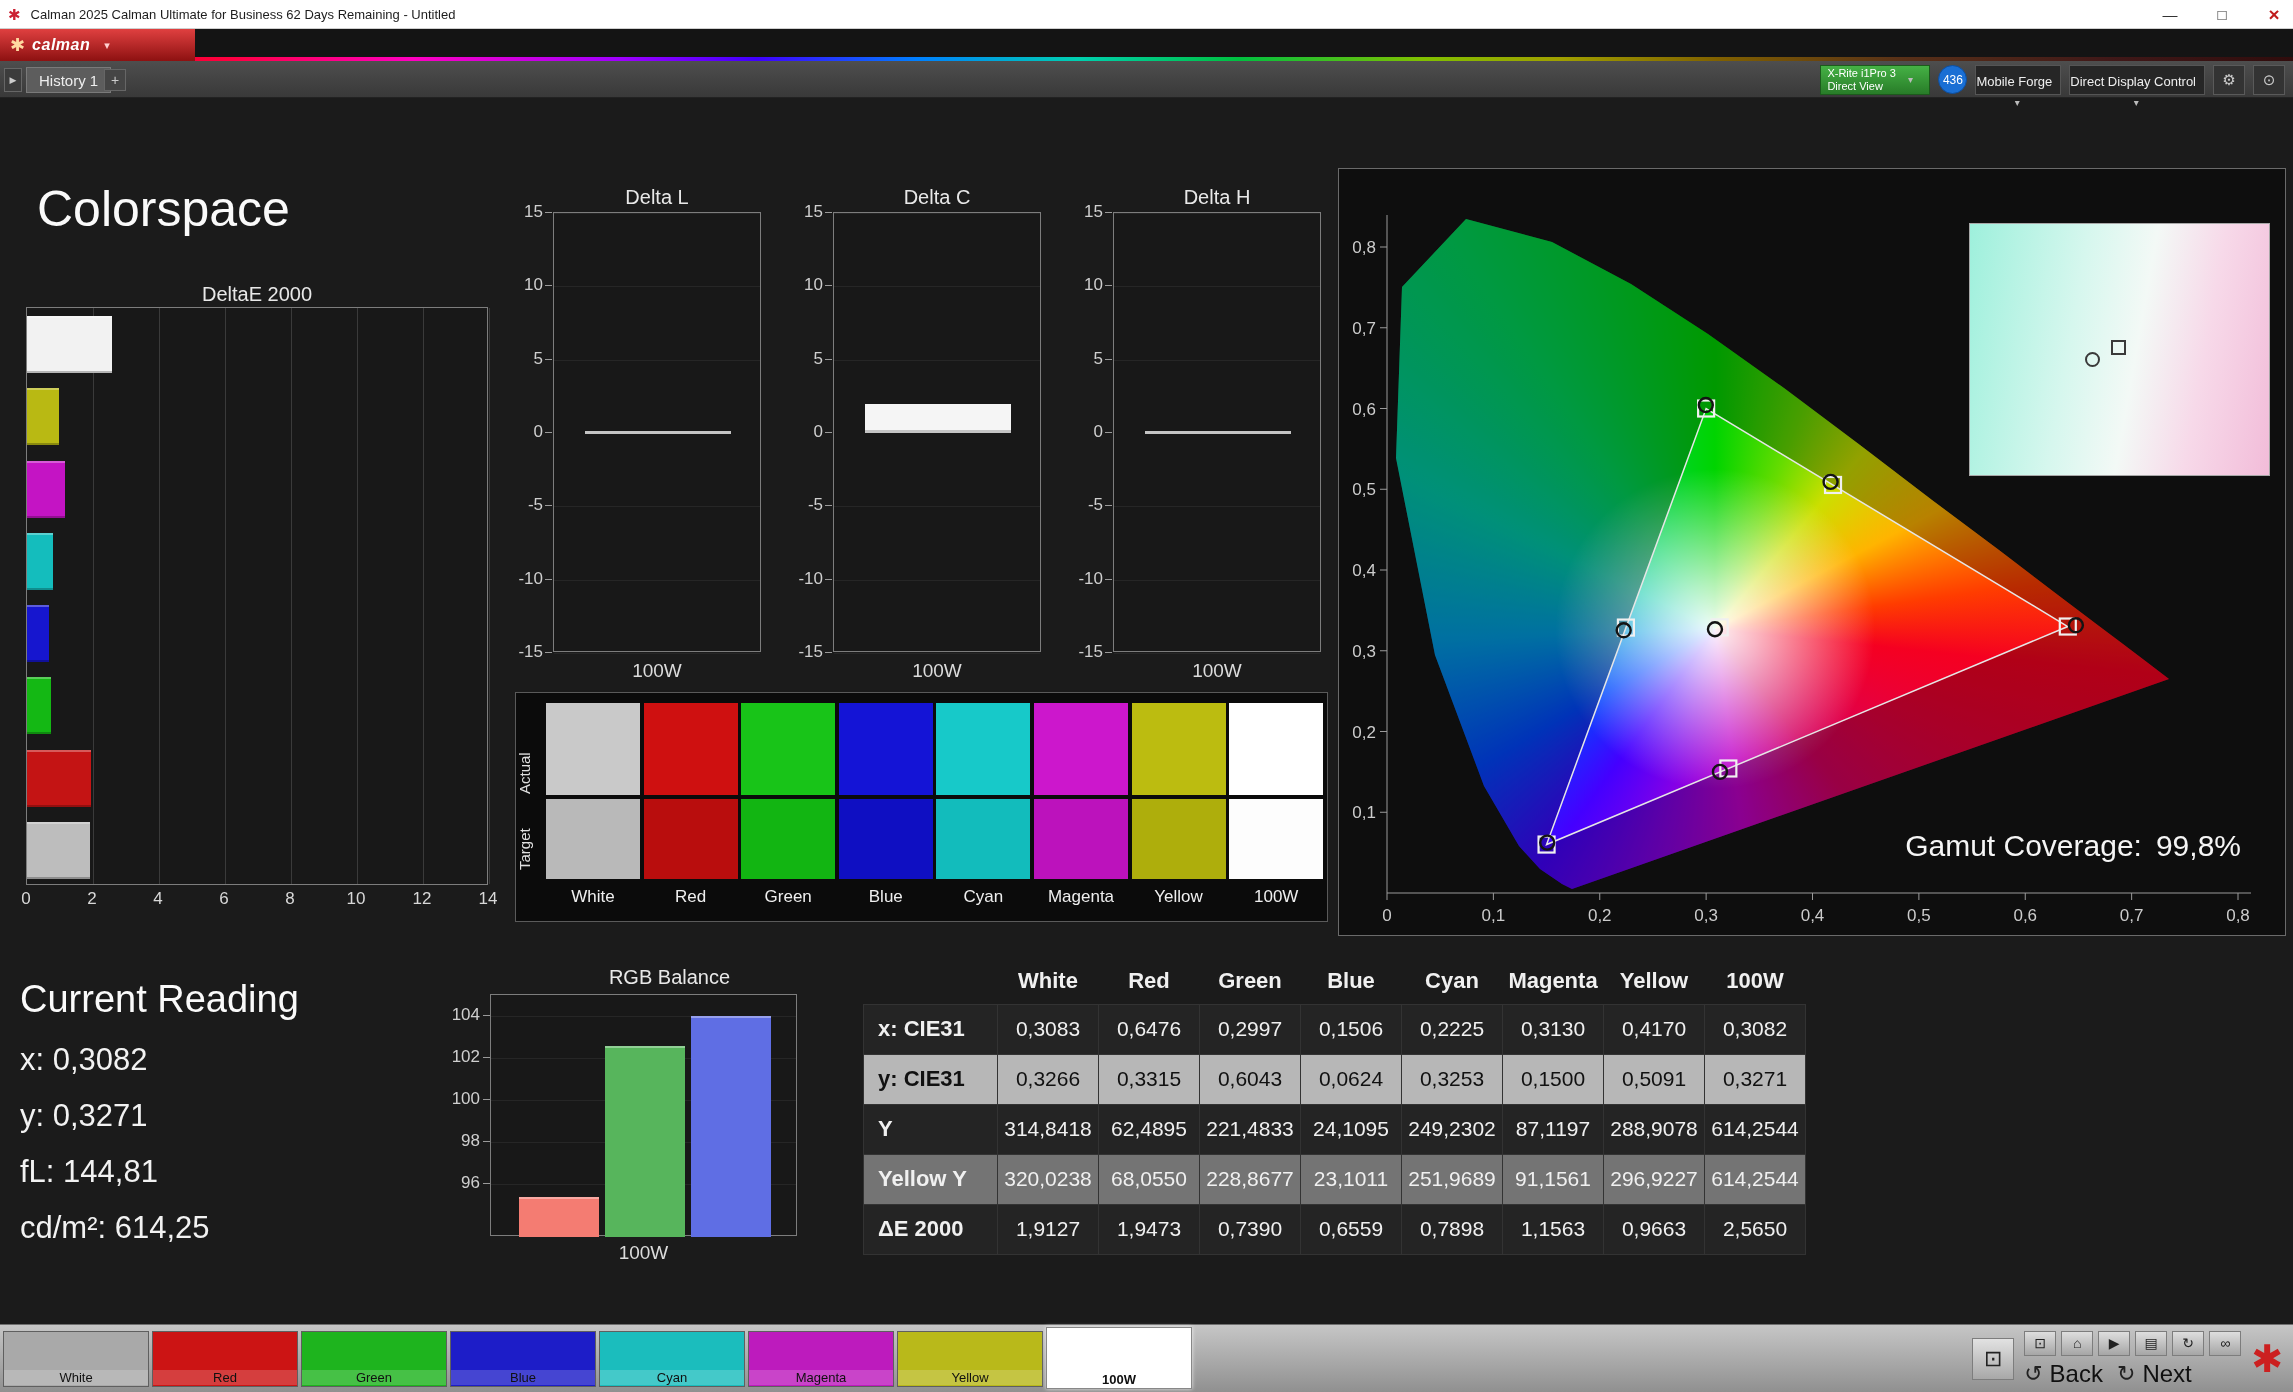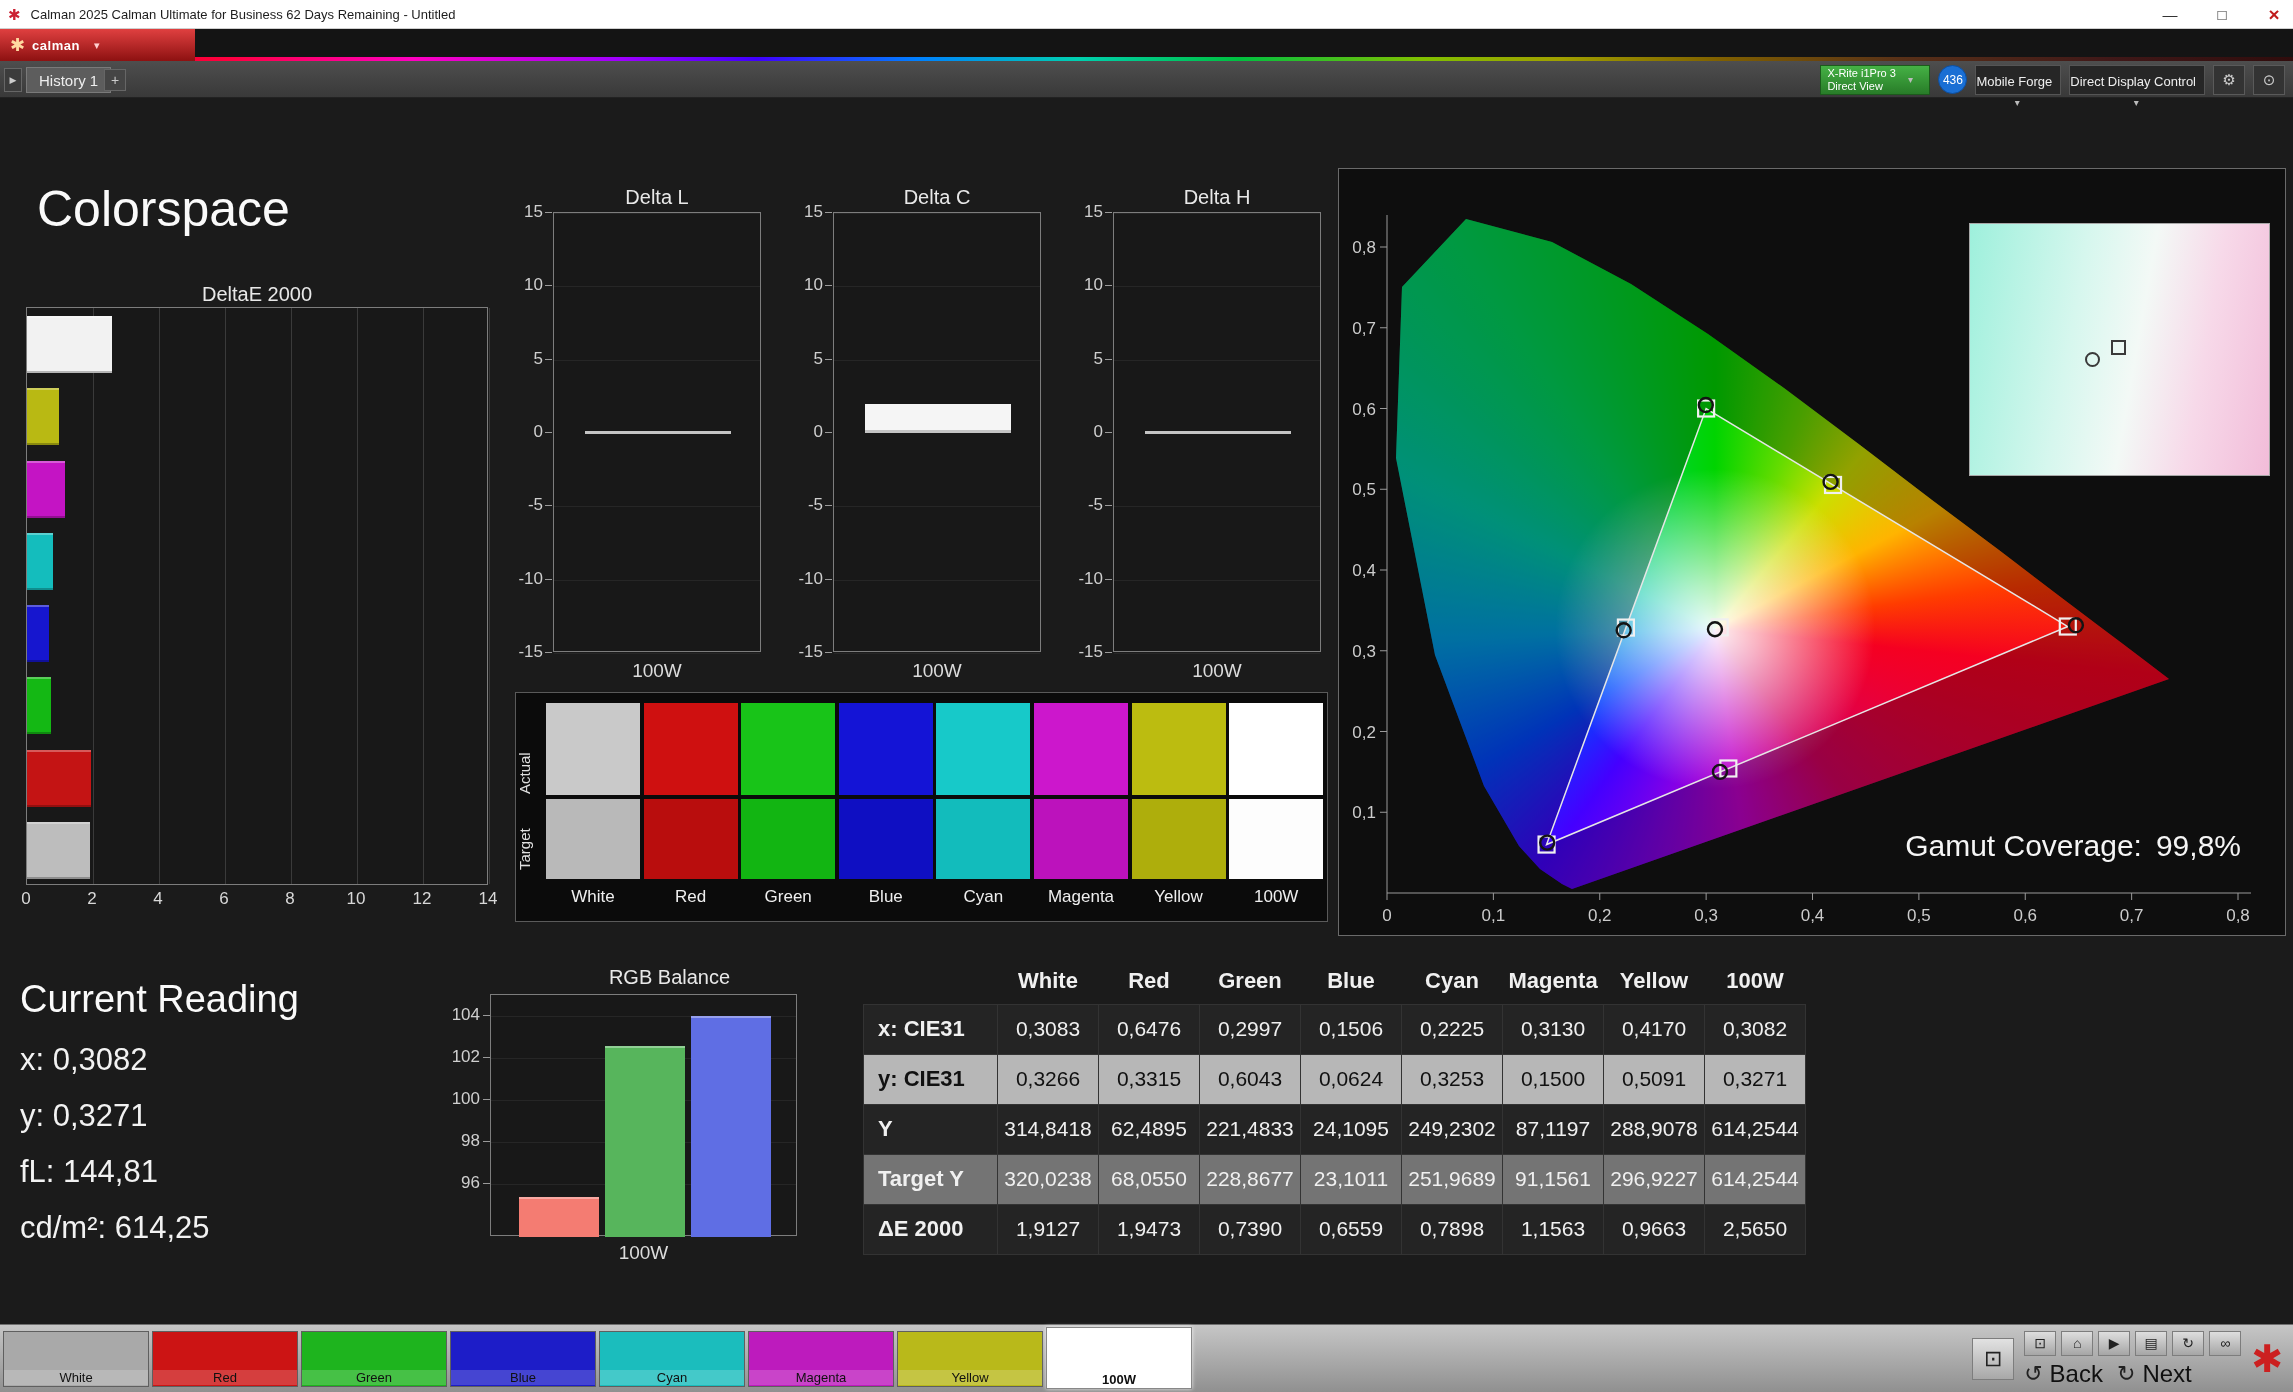--- a/index.html
+++ b/index.html
@@ -13,21 +13,21 @@
   .wincontrols{position:absolute;right:6px;top:0;height:29px;display:flex;align-items:center;gap:26px;}
   .winbtn{font-size:15px;color:#333;width:26px;text-align:center;cursor:default;}
   .winbtn.close{color:#c01d1d;font-size:19px;font-weight:bold;}
 
   
   .logobar{position:absolute;left:0;top:29px;width:2293px;height:32px;background:#141414;}
   .rainbow{position:absolute;left:0;bottom:0;width:100%;height:4px;
     background:linear-gradient(90deg,#e80000 0%,#ff0040 10%,#ff00c0 18%,#a000ff 27%,#4000ff 33%,#0080ff 40%,#00d0b0 47%,#00c040 54%,#80c000 62%,#a0a000 68%,#806000 75%,#583018 83%,#401818 92%,#300c0c 100%);}
   .logobox{position:absolute;left:0;top:0;width:195px;height:32px;background:linear-gradient(180deg,#e04040,#8d1111);display:flex;align-items:center;padding:0 10px;z-index:2;}
   .logobox .flower{color:#ffd9a0;font-size:18px;margin-right:7px;}
-  .logobox .brandname{color:#fff;font-size:13px;font-weight:bold;letter-spacing:.5px;}
+  .logobox .brandname{color:#fff;font-size:16px;font-weight:bold;letter-spacing:.5px;font-style:italic;}
   .logobox .brandcaret{color:#ffd0d0;font-size:11px;margin-left:14px;}
 
   
   .tabbar{position:absolute;left:0;top:61px;width:2293px;height:37px;background:linear-gradient(180deg,#4e4e4e,#393939);border-bottom:1px solid #222;}
   .histnav{position:absolute;left:4px;top:7px;width:18px;height:24px;background:#3c3c3c;border:1px solid #666;color:#ccc;font-size:9px;display:flex;align-items:center;justify-content:center;}
   .histtab{position:absolute;left:26px;top:6px;height:26px;padding:12px 12px;background:#5d5d5d;border:1px solid #7a7a7a;color:#eee;font-size:15px;display:flex;align-items:center;}
   .addtab{position:absolute;left:104px;top:8px;width:22px;height:22px;background:#454545;border:1px solid #666;color:#ccc;font-size:14px;display:flex;align-items:center;justify-content:center;}
   .tabbar-right{position:absolute;right:8px;top:3px;height:31px;display:flex;align-items:center;gap:8px;}
   .meterbtn{height:30px;min-width:110px;background:linear-gradient(180deg,#45b145,#287c28);border:1px solid #1c5a1c;color:#fff;font-size:11px;line-height:13px;display:flex;align-items:center;padding:0 6px;gap:6px;}
   .badge{width:29px;height:29px;border-radius:50%;background:#1a6fd4;color:#fff;font-size:12px;display:flex;align-items:center;justify-content:center;border:1px solid #0d4e9e;}
@@ -466,21 +466,21 @@
           <td>314,8418</td>
           <td>62,4895</td>
           <td>221,4833</td>
           <td>24,1095</td>
           <td>249,2302</td>
           <td>87,1197</td>
           <td>288,9078</td>
           <td>614,2544</td>
         </tr>
         <tr class="gray">
-          <td class="rowlabel">Target Y</td>
+          <td class="rowlabel">Yellow Y</td>
           <td>320,0238</td>
           <td>68,0550</td>
           <td>228,8677</td>
           <td>23,1011</td>
           <td>251,9689</td>
           <td>91,1561</td>
           <td>296,9227</td>
           <td>614,2544</td>
         </tr>
         <tr class="dark">

